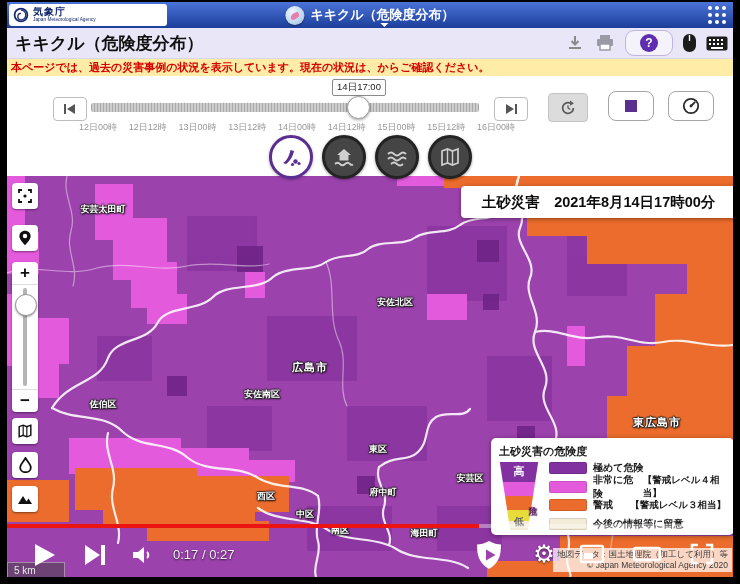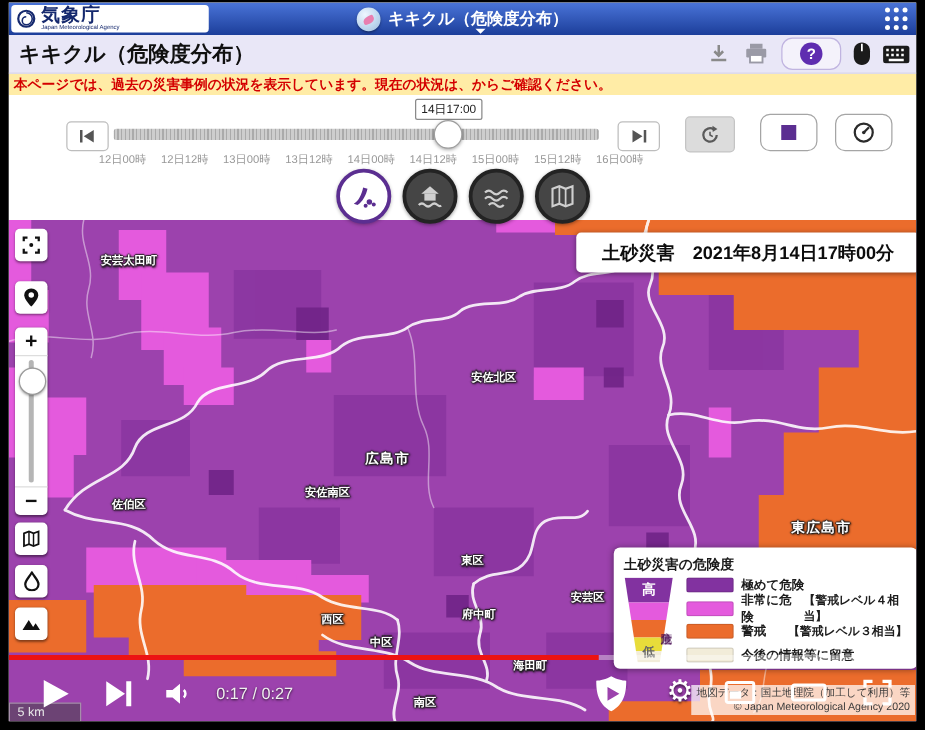--- a/index.html
+++ b/index.html
@@ -6,21 +6,21 @@
   body{width:740px;height:584px;background:#000;position:relative;overflow:hidden;
        font-family:"Liberation Sans","DejaVu Sans",sans-serif;}
   .page{position:absolute;left:7px;top:2px;width:726px;height:575px;background:#fff;overflow:hidden;}
 
   
   .header{position:absolute;top:0;left:0;right:0;height:26px;background:linear-gradient(#4a74d8,#1c3e9a);z-index:30;}
   .logo{position:absolute;left:2px;top:2px;width:158px;height:22px;background:#fff;border-radius:3px;
         display:flex;align-items:center;padding:0 4px;box-sizing:border-box;gap:4px;}
   .logo-mark{width:16px;height:16px;flex:none;}
   .logo-col{display:flex;flex-direction:column;line-height:1;}
-  .logo-name{font-size:15px;font-weight:bold;color:#15296e;letter-spacing:1px;}
+  .logo-name{font-size:10px;font-weight:bold;color:#15296e;letter-spacing:1px;}
   .logo-sub{font-size:4.8px;color:#15296e;margin-top:1px;}
   .app-title{position:absolute;left:50%;top:0;transform:translateX(-50%);height:26px;
              display:flex;align-items:center;gap:6px;color:#fff;font-weight:bold;font-size:13px;}
   .app-icon{width:19px;height:19px;border-radius:50%;background:radial-gradient(circle at 35% 30%,#eef6ff,#bcd6ee 60%,#9fb8d8);
             position:relative;box-shadow:0 1px 2px rgba(0,0,0,.4);overflow:hidden;}
   .app-icon:after{content:"";position:absolute;left:5px;top:7px;width:9px;height:6px;background:#e87fb0;
             border-radius:60% 20% 50% 30%;transform:rotate(-25deg);}
   .app-caret{position:absolute;left:50%;bottom:1px;transform:translateX(10px);
              border-left:4px solid transparent;border-right:4px solid transparent;border-top:4px solid #fff;}
   .grid-icon{position:absolute;right:7px;top:4px;width:18px;height:18px;display:grid;
@@ -353,21 +353,21 @@
         <span class="maplabel" style="left: 388px; top: 126px;">安佐北区</span>
         <span class="maplabel big" style="left: 303px; top: 191px;">広島市</span>
         <span class="maplabel" style="left: 255px; top: 218px;">安佐南区</span>
         <span class="maplabel" style="left: 96px; top: 228px;">佐伯区</span>
         <span class="maplabel big" style="left: 650px; top: 246px;">東広島市</span>
         <span class="maplabel" style="left: 371px; top: 273px;">東区</span>
         <span class="maplabel" style="left: 463px; top: 302px;">安芸区</span>
         <span class="maplabel" style="left: 376px; top: 316px;">府中町</span>
         <span class="maplabel" style="left: 259px; top: 320px;">西区</span>
         <span class="maplabel" style="left: 298px; top: 338px;">中区</span>
-        <span class="maplabel" style="left: 333px; top: 354px; margin-top: 32px;">南区</span>
+        <span class="maplabel" style="left: 333px; top: 354px;">南区</span>
         <span class="maplabel" style="left: 417px; top: 357px;">海田町</span>
         <span class="maplabel" style="left: 455px; top: 382px; margin-top: 36px;">熊野町</span>
       </div>
 
     <div class="overlay-title">土砂災害　2021年8月14日17時00分</div>
 
     <div class="mbtn" style="top:7px">
       <svg width="16" height="16" viewBox="0 0 16 16">
         <path d="M2,5 V2 H5 M11,2 H14 V5 M14,11 V14 H11 M5,14 H2 V11" fill="none" stroke="#111" stroke-width="1.8"></path>
         <circle cx="8" cy="8" r="1.6" fill="#111"></circle>

